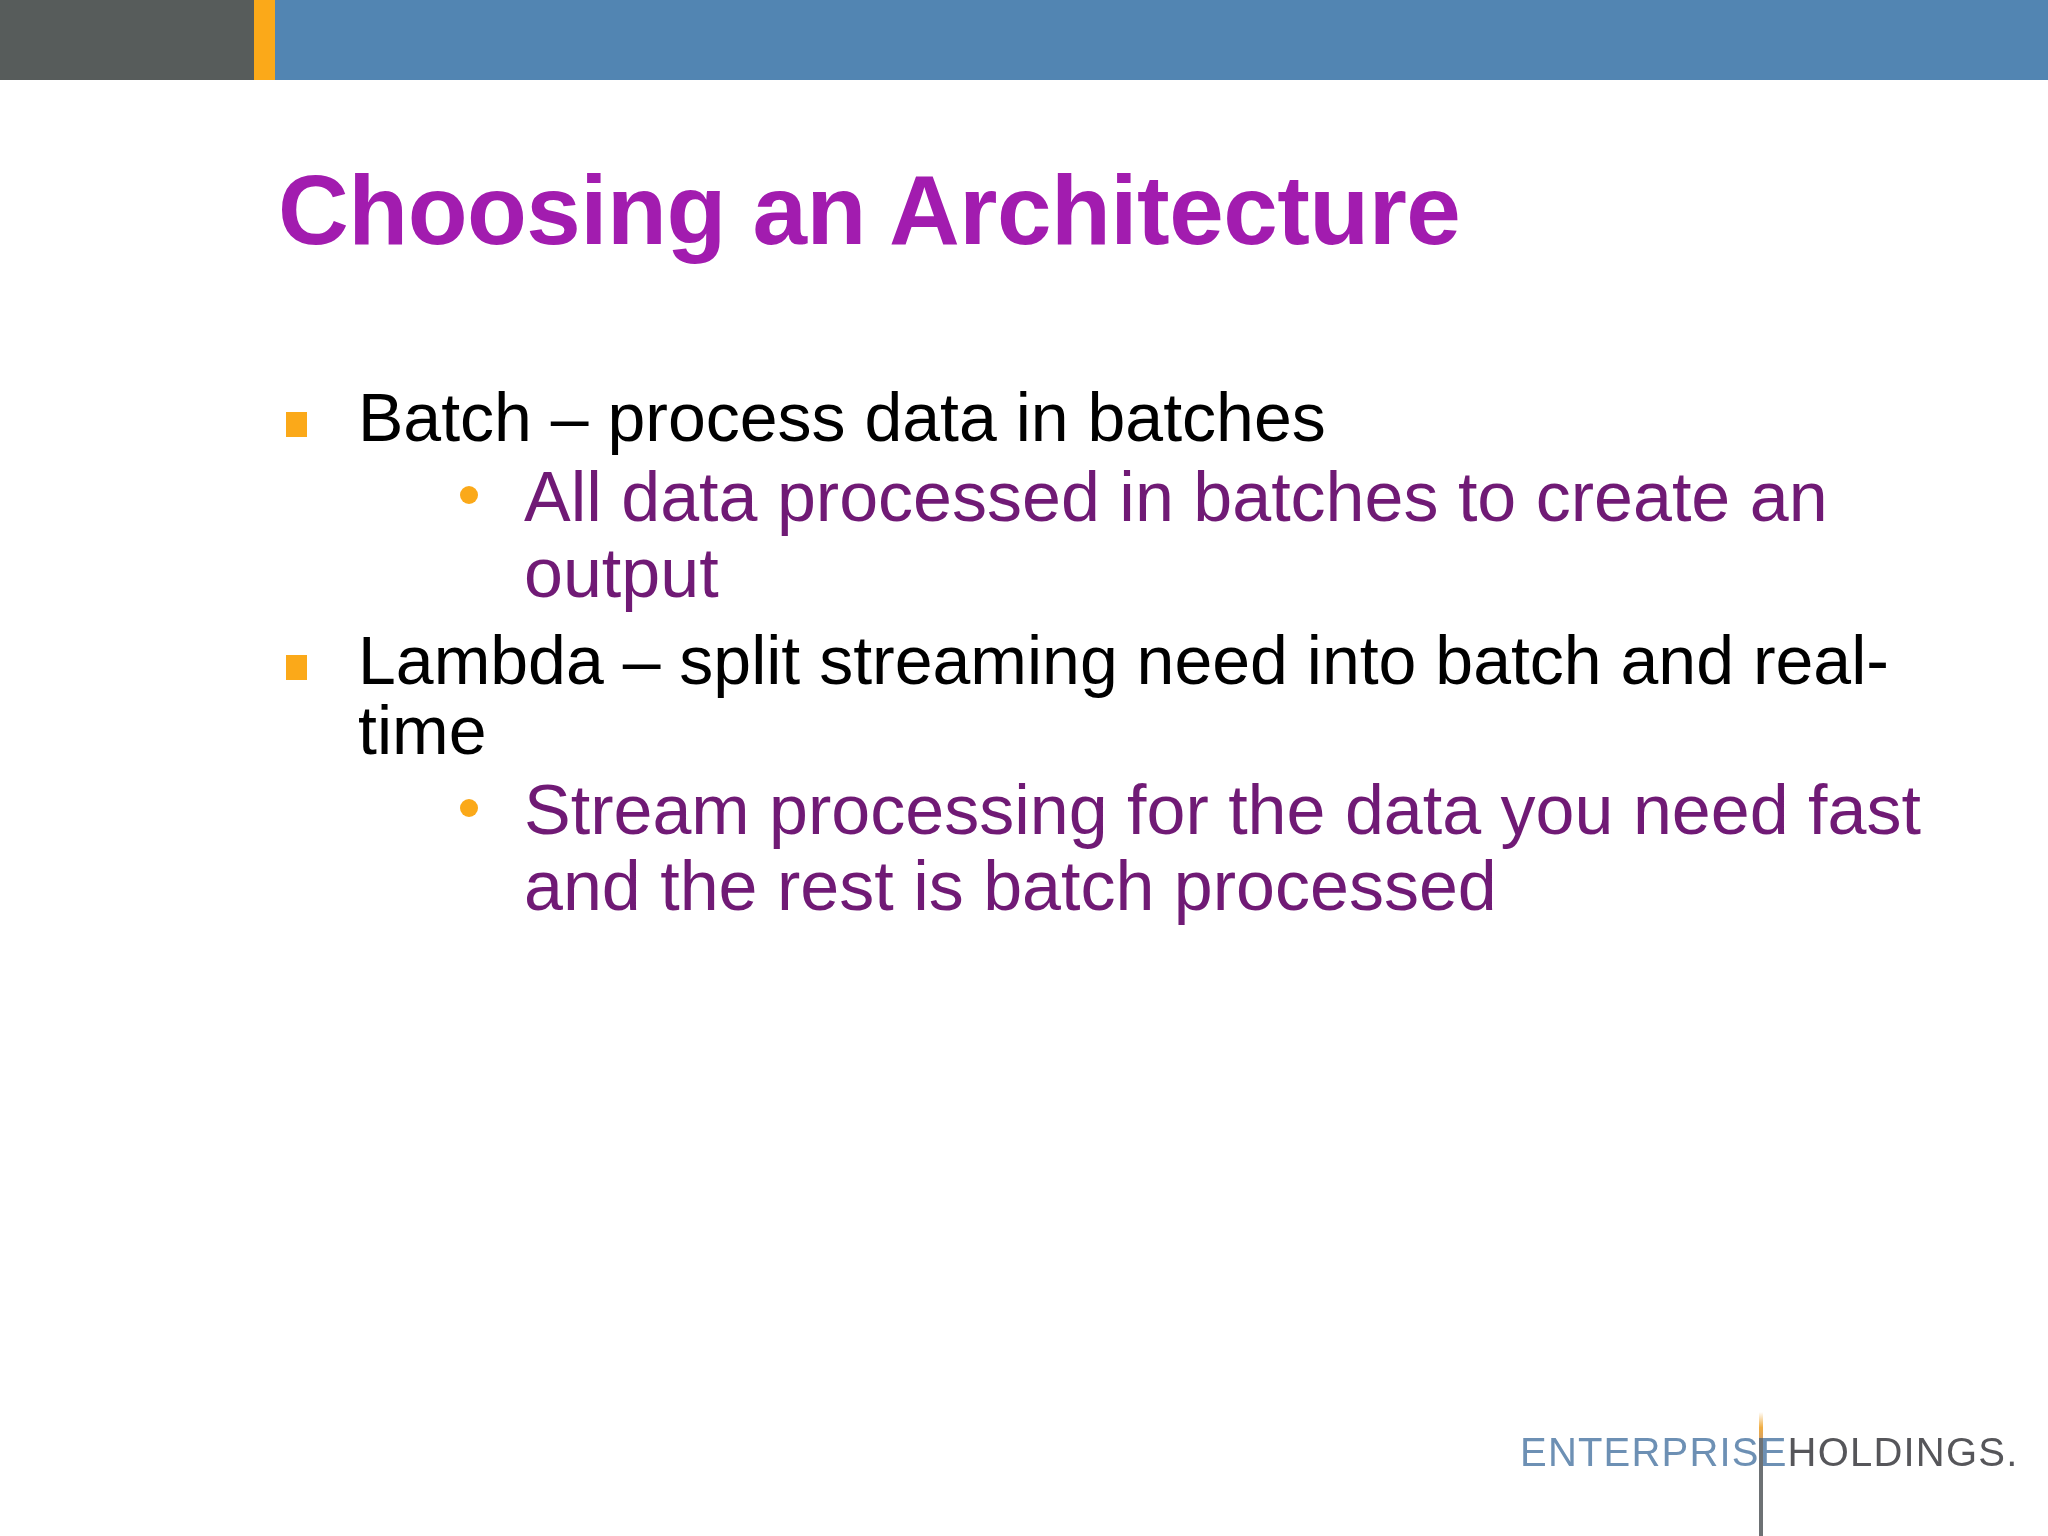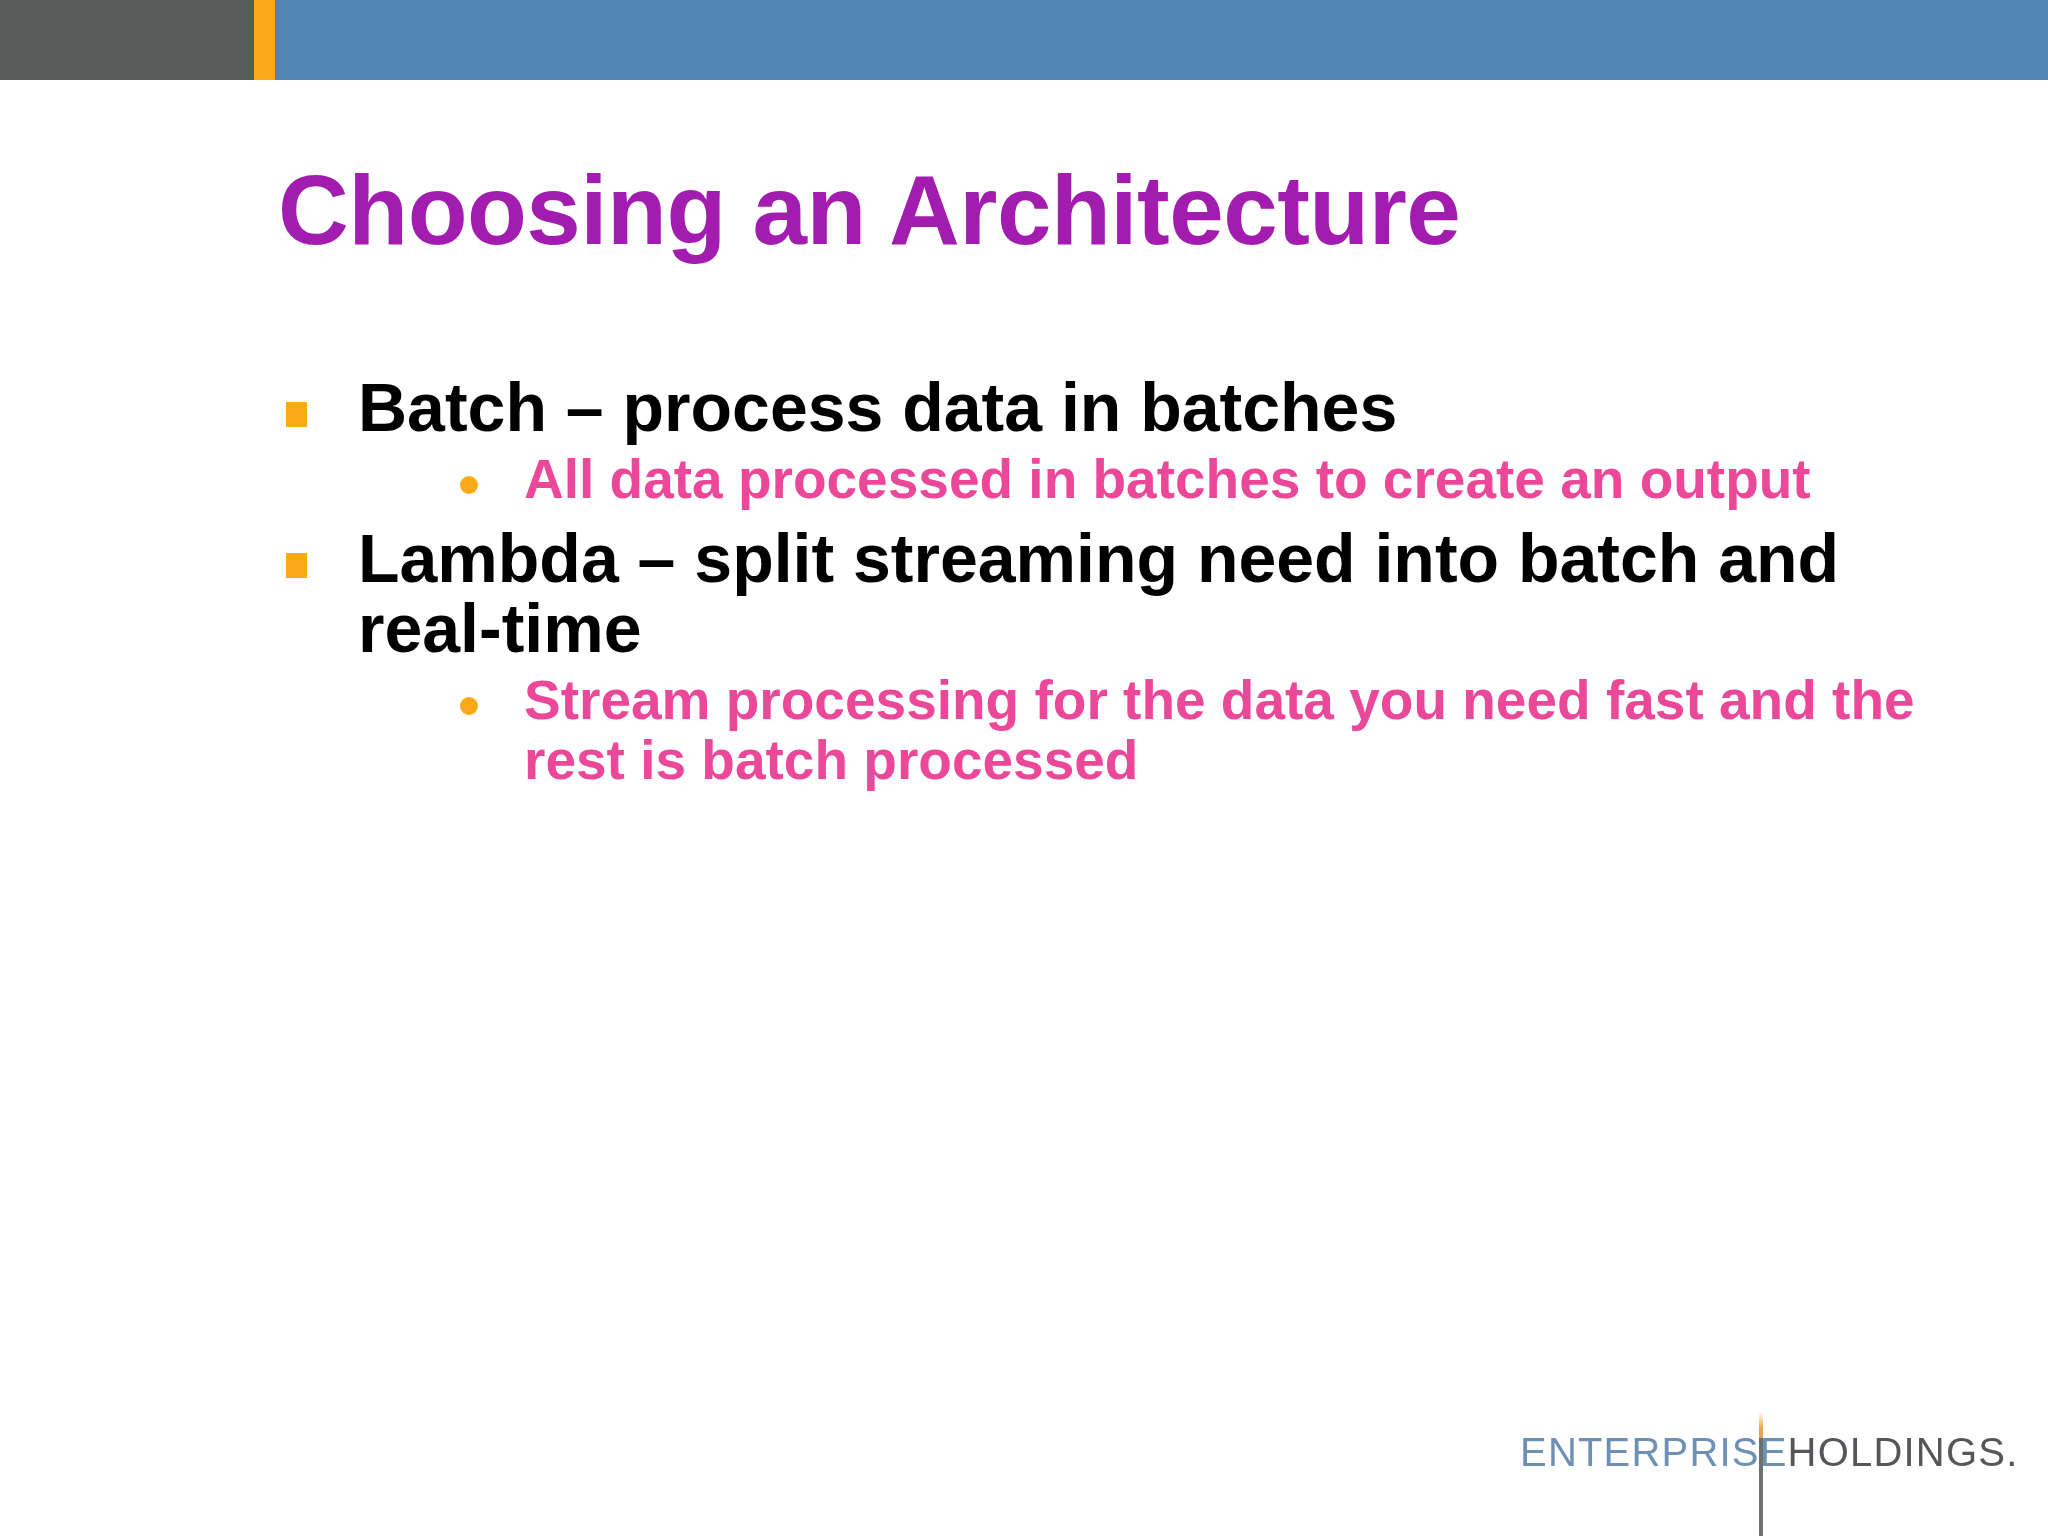--- a/index.html
+++ b/index.html
@@ -72,22 +72,21 @@
 
   ul.lvl1 {
     list-style: none;
     margin: 0;
     padding: 0;
   }
 
   li.lvl1-item {
     position: relative;
     padding-left: 78px;
-    margin: 4px 0 6px 0;
-    font-weight: bold;
+    margin: 14px 0 6px 0;
   }
 
   .lvl1-text {
     color: #000000;
     font-size: 68px;
     line-height: 1.03;
     display: block;
   }
 
   .sq-bullet {
@@ -105,22 +104,22 @@
     padding: 0;
   }
 
   li.lvl2-item {
     position: relative;
     padding-left: 166px;
     margin: 0 0 4px 0;
   }
 
   .lvl2-text {
-    color: #ec4899;
-    font-size: 55px;
+    color: #701a75;
+    font-size: 70px;
     line-height: 1.08;
     display: block;
   }
 
   .dot-bullet {
     position: absolute;
     left: 102px;
     top: 26px;
     width: 18px;
     height: 18px;

